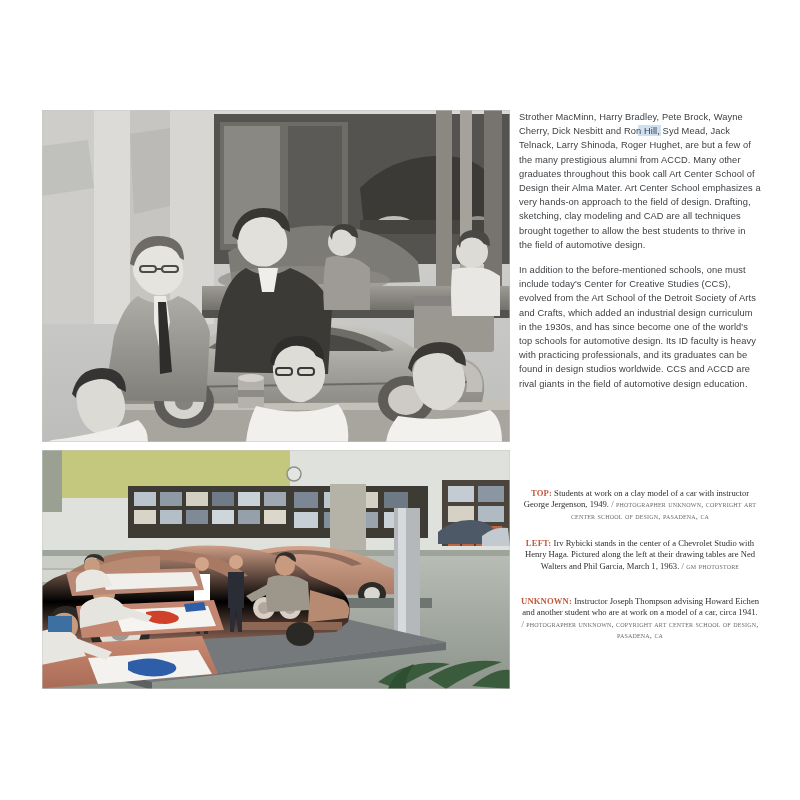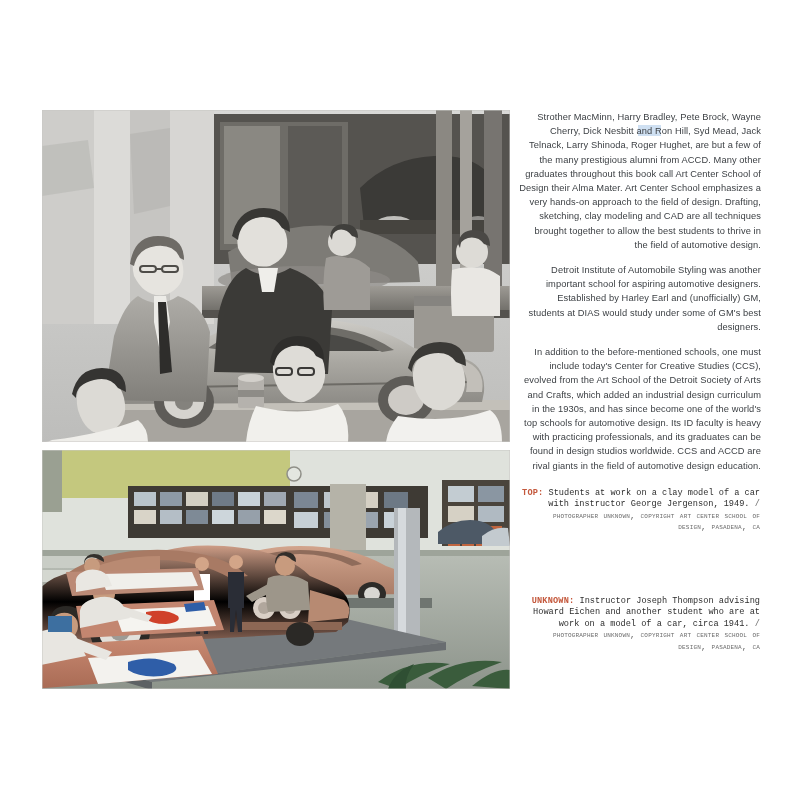--- a/index.html
+++ b/index.html
@@ -65,42 +65,40 @@
     background: #cfe0f2;
   }
 
   .body-para {
     font-family: "Liberation Sans", sans-serif;
     font-size: 9.3px;
     line-height: 14.2px;
     color: #3d4145;
     margin: 0 0 11px 0;
     letter-spacing: 0.01em;
-    text-align: right;
   }
 
   
   .caption-block {
     position: absolute;
     left: 520px;
     width: 240px;
     font-family: "Liberation Serif", serif;
     color: #2e2e2e;
   }
 
   #caption-top    { top: 488px; }
   #caption-left   { top: 538px; }
   #caption-opposite { top: 596px; }
 
   .caption-p {
     margin: 0;
     font-size: 8.6px;
     line-height: 11.4px;
-    text-align: right;
-    font-family: Liberation Mono, monospace;
+    text-align: center;
   }
 
   .cap-label {
     color: #c4583c;
     font-weight: bold;
     letter-spacing: 0.02em;
   }
 
   .cap-credit {
     font-variant: small-caps;
@@ -421,26 +419,28 @@
       </g>
 
       <rect x="0" y="0" width="468" height="239" fill="none" stroke="#c8c7c4" stroke-width="1"></rect>
     </svg>
   </div>
 
   <div class="selection-chip"></div>
 
   <div class="text-col">
     <p class="body-para">Strother MacMinn, Harry Bradley, Pete Brock, Wayne Cherry, Dick Nesbitt and Ron Hill, Syd Mead, Jack Telnack, Larry Shinoda, Roger Hughet, are but a few of the many prestigious alumni from ACCD. Many other graduates throughout this book call Art Center School of Design their Alma Mater. Art Center School emphasizes a very hands-on approach to the field of design. Drafting, sketching, clay modeling and CAD are all techniques brought together to allow the best students to thrive in the field of automotive design.</p>
-    <p class="body-para">Detroit Institute of Automobile Styling was another important school for aspiring automotive designers. Established by Harley Earl and (unofficially) GM, students at DIAS would study under some of GM's best designers.</p>
     <p class="body-para">In addition to the before-mentioned schools, one must include today's Center for Creative Studies (CCS), evolved from the Art School of the Detroit Society of Arts and Crafts, which added an industrial design curriculum in the 1930s, and has since become one of the world's top schools for automotive design. Its ID faculty is heavy with practicing professionals, and its graduates can be found in design studios worldwide. CCS and ACCD are rival giants in the field of automotive design education.</p>
   </div>
 
   <div class="caption-block" id="caption-top">
     <p class="caption-p"><span class="cap-label">TOP:</span><span> Students at work on a clay model of a car with instructor George Jergenson, 1949. </span><span class="cap-credit">/ PHOTOGRAPHER UNKNOWN, COPYRIGHT ART CENTER SCHOOL OF DESIGN, PASADENA, CA</span></p>
   </div>
 
+  <div class="caption-block" id="caption-left">
+    <p class="caption-p"><span class="cap-label">LEFT:</span><span> Irv Rybicki stands in the center of a Chevrolet Studio with Henry Haga. Pictured along the left at their drawing tables are Ned Walters and Phil Garcia, March 1, 1963. </span><span class="cap-credit">/ GM PHOTOSTORE</span></p>
+  </div>
 
   <div class="caption-block" id="caption-opposite">
     <p class="caption-p"><span class="cap-label">UNKNOWN:</span><span> Instructor Joseph Thompson advising Howard Eichen and another student who are at work on a model of a car, circa 1941. </span><span class="cap-credit">/ PHOTOGRAPHER UNKNOWN, COPYRIGHT ART CENTER SCHOOL OF DESIGN, PASADENA, CA</span></p>
   </div>
 
 </div>
 
 </body></html>

